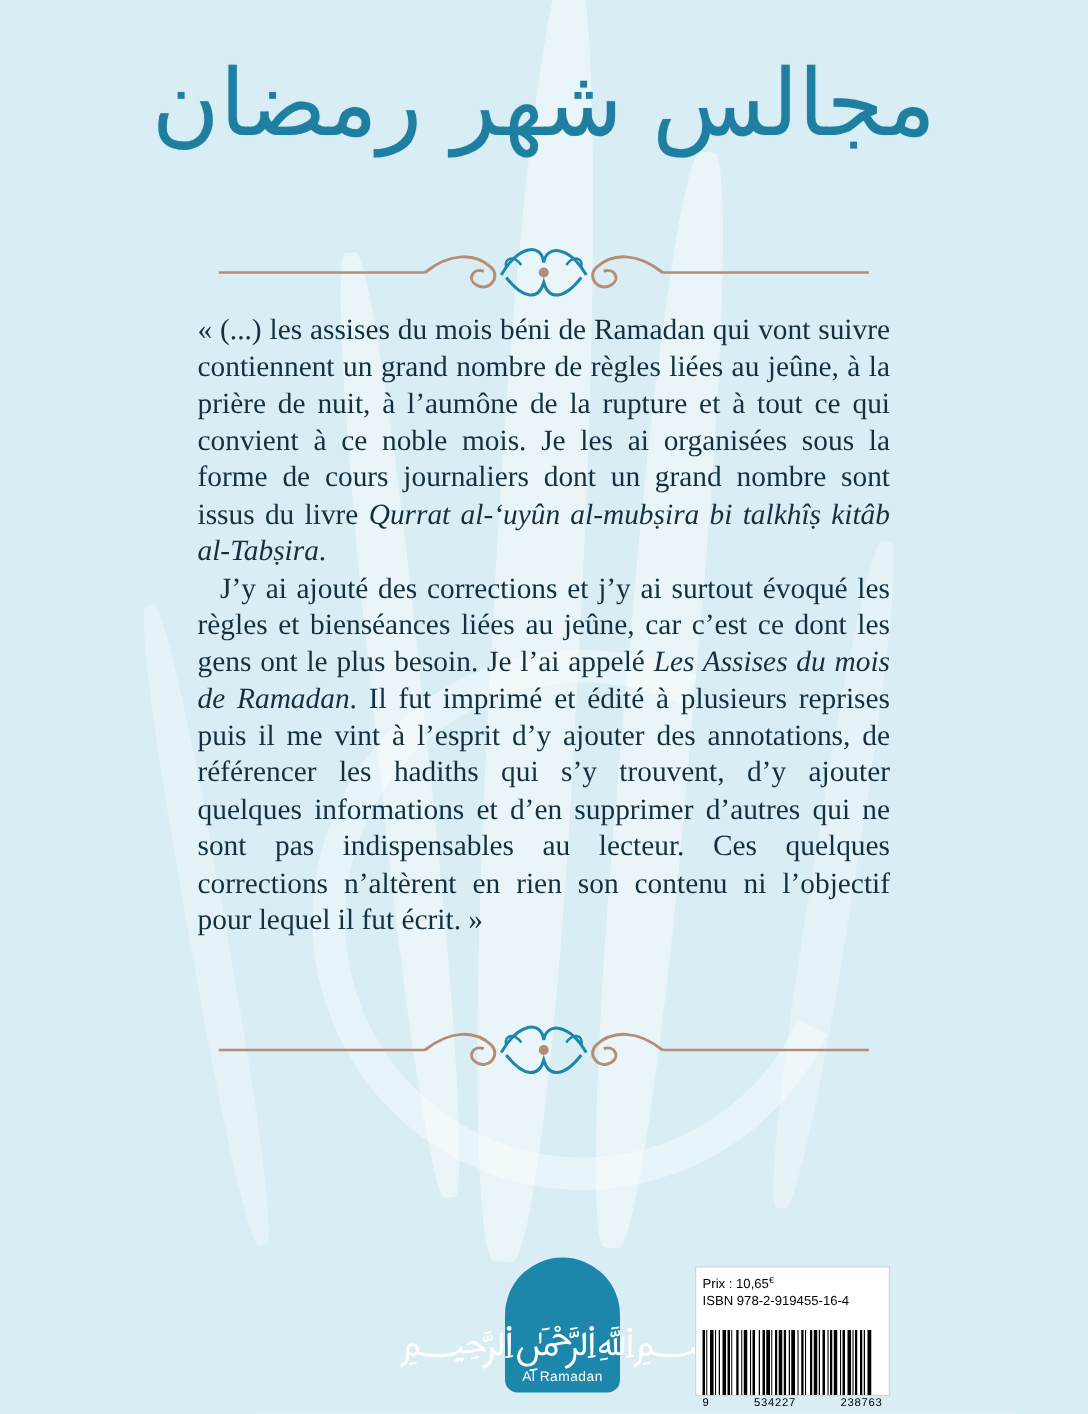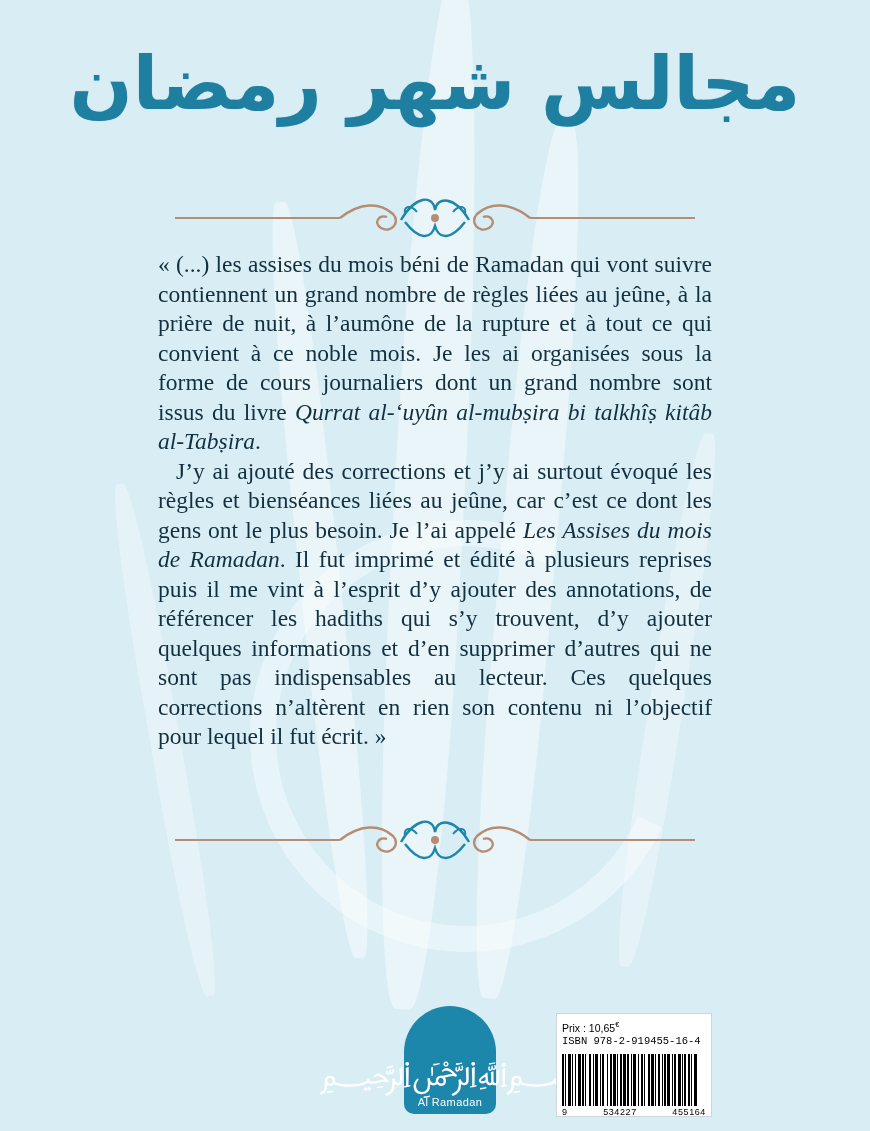--- a/index.html
+++ b/index.html
@@ -46,21 +46,20 @@
     transform: rotate(-20deg);
   }
 
   
   .title-wrap {
     position: absolute;
     top: 28px;
     left: 0;
     width: 870px;
     text-align: center;
-    font-weight: bold;
   }
   .arabic-title {
     font-family: "DejaVu Sans", sans-serif;
     direction: rtl;
     font-size: 74px;
     line-height: 1.5;
     color: #1f7fa0;
     letter-spacing: 2px;
     text-shadow: 0 0 1px rgba(31,127,160,0.3);
   }
@@ -143,22 +142,21 @@
   .price-line {
     font-size: 10.5px;
     color: #000;
     line-height: 13px;
   }
   .price-line sup { font-size: 7px; }
   .isbn-line {
     font-size: 10.5px;
     color: #000;
     line-height: 13px;
-    margin-bottom: 2px;
-    font-family: Liberation Mono, monospace;
+    margin-bottom: 12px;
   }
   .barcode {
     height: 56px;
     display: flex;
     align-items: flex-end;
     gap: 0px;
     margin-top: 1px;
   }
   .barcode i {
     display: block;
@@ -310,17 +308,17 @@
         <i style="width:2px;background:#fff"></i>
         <i style="width:2px"></i>
         <i style="width:1px;background:#fff"></i>
       <i style="width:1px"></i>
         <i style="width:2px;background:#fff"></i>
         <i style="width:3px"></i>
     </div>
     <div class="barcode-digits">
       <span>9</span>
       <span>534227</span>
-      <span>455164</span>
+      <span>238763</span>
     </div>
   </div>
 
 </div>
 
 </body></html>

